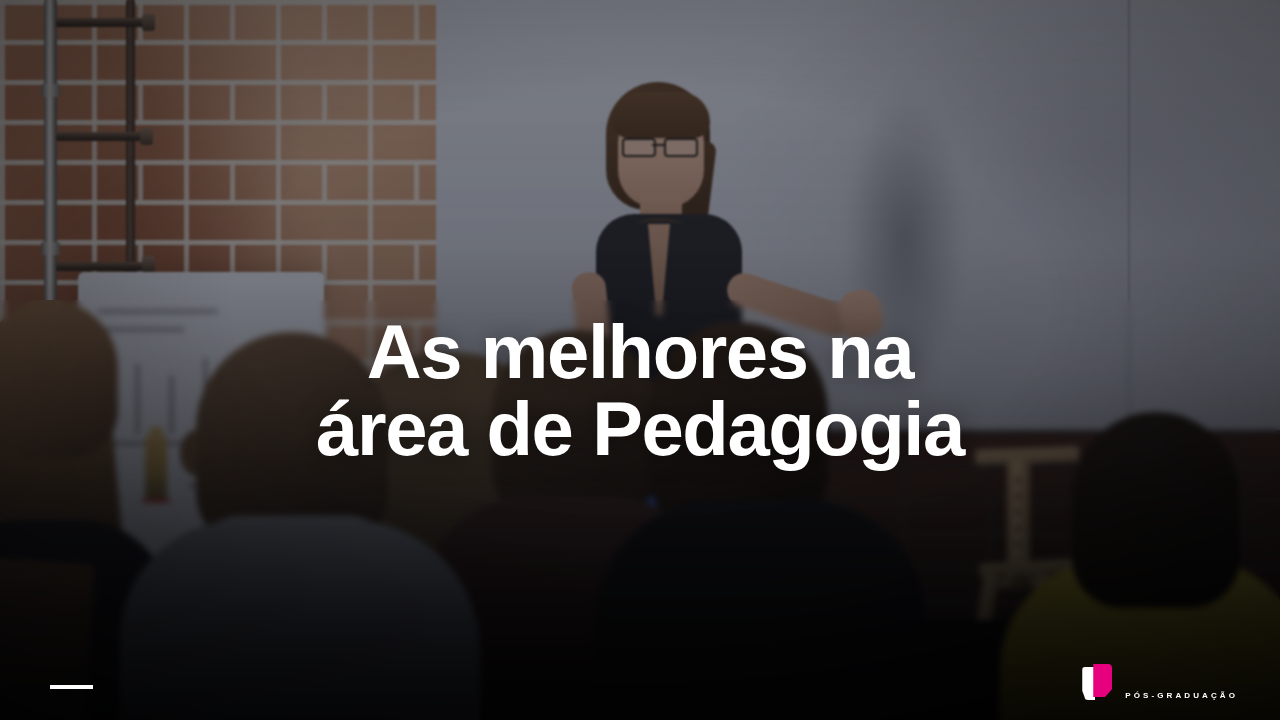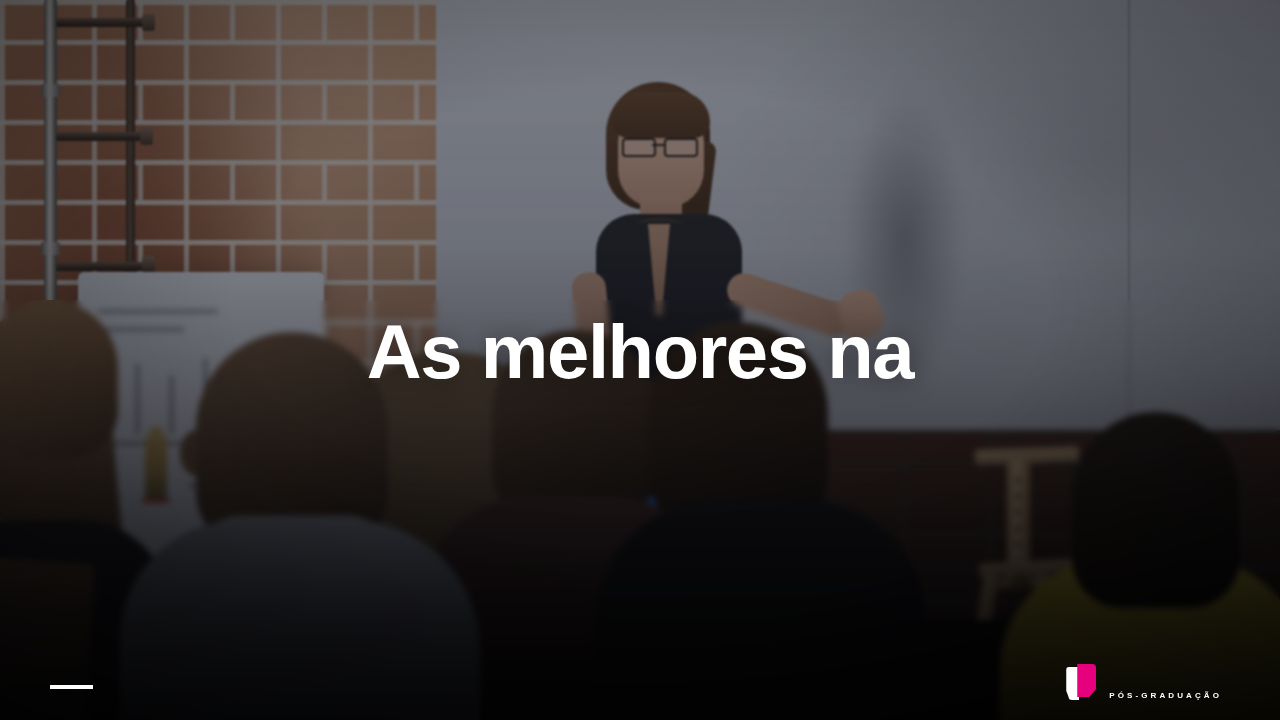--- a/index.html
+++ b/index.html
@@ -540,21 +540,21 @@
     border-radius: 0 4px 7px 0;
     clip-path: polygon(0 0, 100% 0, 100% 76%, 62% 100%, 0 100%);
   }
   .logo-text { display: flex; flex-direction: column; align-items: flex-start; }
   .logo-kicker {
     color: #ffffff;
     font-size: 8px;
     font-weight: bold;
     letter-spacing: 3.1px;
     line-height: 1;
-    margin: 0 16px 2px 4px;
+    margin: 0 0 2px 4px;
     white-space: nowrap;
   }
   .logo-word {
     color: #ffffff;
     font-family: "Liberation Sans", sans-serif;
     font-weight: bold;
     font-size: 37px;
     line-height: 0.92;
     letter-spacing: -0.6px;
   }
@@ -656,20 +656,21 @@
 
     <div class="dof-near"></div>
   </div>
 
   <div class="grade-desat"></div>
   <div class="grade-cool"></div>
   <div class="grade-vignette"></div>
 
   <h1 class="headline">
     <span class="ln">As melhores na</span>
+    <span class="ln">área de Pedagogia</span>
   </h1>
 
   <div class="rule"></div>
 
   <div class="logo">
     <div class="logo-mark">
       <span class="mark-white"></span>
       <span class="mark-pink"></span>
     </div>
     <div class="logo-text">

